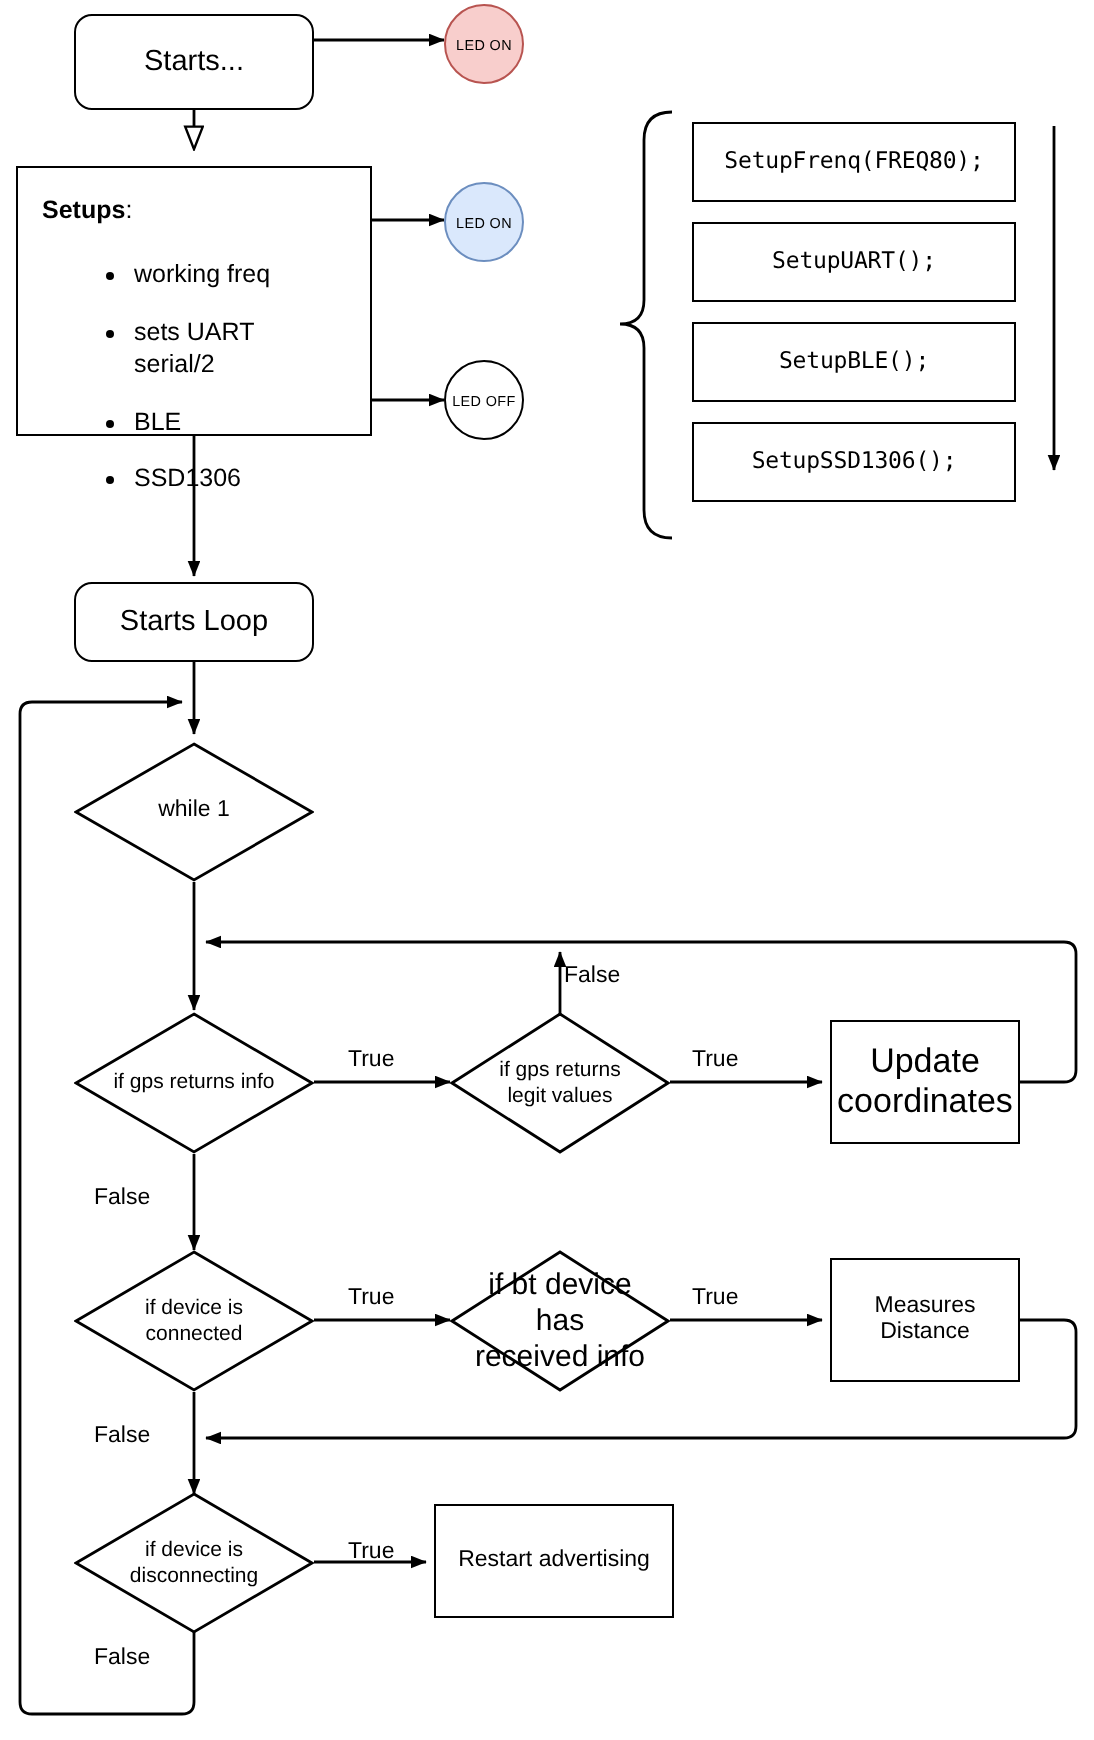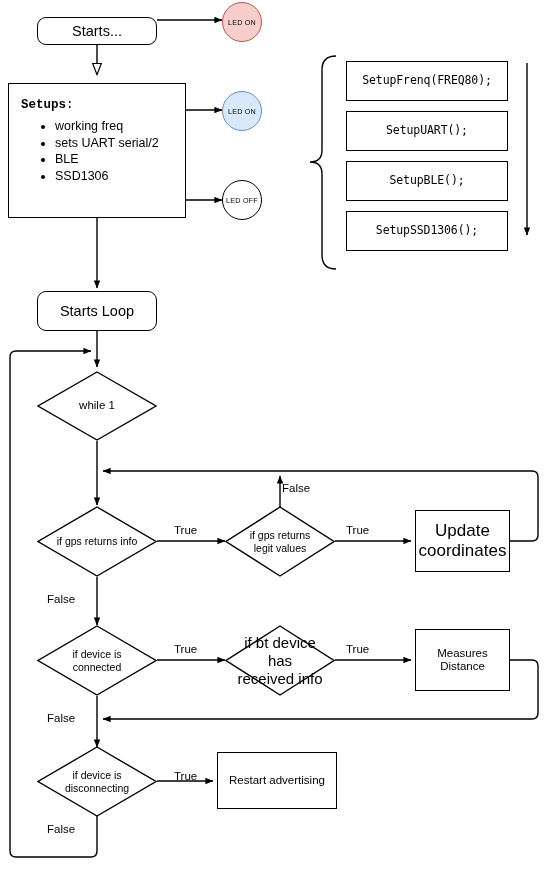--- a/index.html
+++ b/index.html
@@ -59,31 +59,30 @@
     box-sizing: border-box;
     border: 1.4px solid #000000;
     background: #ffffff;
     color: #000000;
     font-size: 12.5px;
     padding: 14px 10px 8px 12px;
   }
   .setups-title {
     font-weight: bold;
     font-size: 12.5px;
-    margin-bottom: 6px;
-    font-family: Liberation Mono, monospace;
+    margin-bottom: 17px;
   }
   .setups-title .colon { font-weight: normal; }
   .setups-list {
     margin: 0;
     padding-left: 34px;
     font-size: 12.5px;
     line-height: 1.32;
   }
-  .setups-list li { margin: 0; }
+  .setups-list li { margin: 12px; }
   .led {
     position: absolute;
     box-sizing: border-box;
     border-radius: 50%;
     display: flex;
     align-items: center;
     justify-content: center;
     font-size: 7.2px;
     color: #000000;
     letter-spacing: 0.2px;
@@ -171,21 +170,21 @@
 
     <g stroke="#000000" stroke-width="1.4" fill="none">
       <path d="M336,56 Q322,56 322,70 L322,150 Q322,162 310,162 Q322,162 322,174 L322,255 Q322,269 336,269"></path>
     </g>
 
     <g stroke="#000000" stroke-width="1.4" fill="none">
       <path d="M527,63 L527,235" marker-end="url(#arrow)"></path>
     </g>
   </svg>
 
-  <div class="node rounded-box" style="left:37px; top:17px; width:120px; height:28px;">
+  <div class="node rounded-box" style="left:37px; top:7px; width:120px; height:48px;">
     <span>Starts...</span>
   </div>
 
   <div class="led" style="left:222px; top:2px; width:40px; height:40px; background:#f8cecc; border:1.4px solid #b85450;">
     <span>LED ON</span>
   </div>
 
   <div class="setups-box" style="left:8px; top:83px; width:178px; height:135px;">
     <div class="setups-title">
       <span>Setups</span><span class="colon">:</span>

